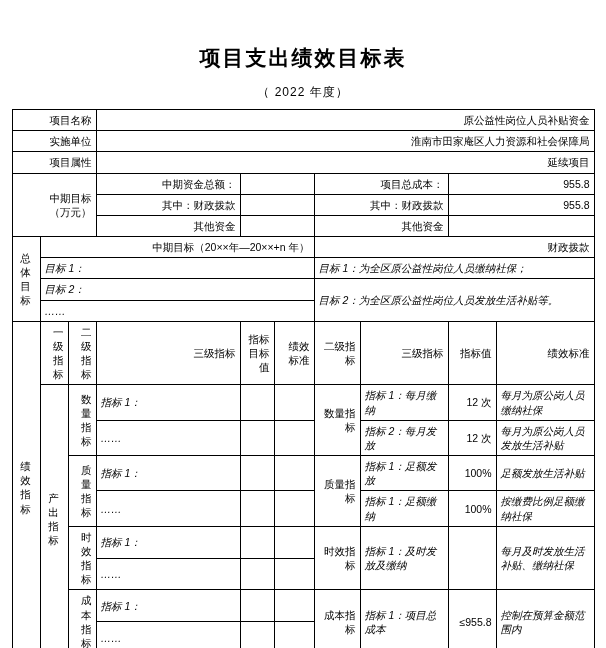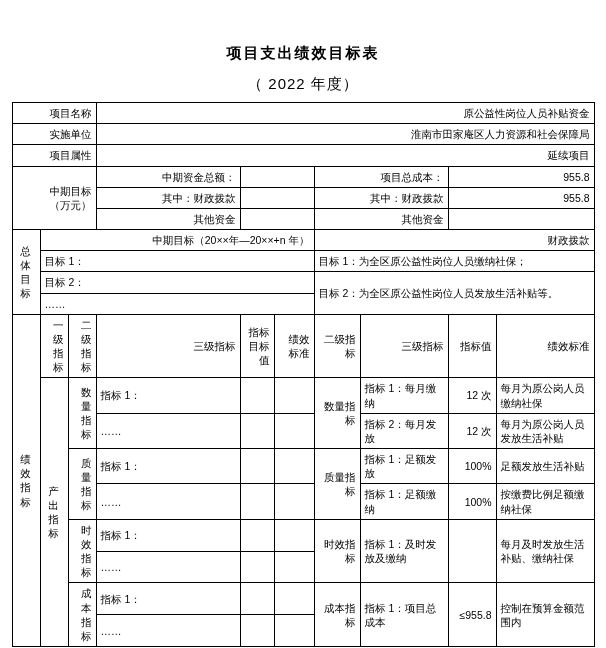--- a/index.html
+++ b/index.html
@@ -16,29 +16,29 @@
   }
   .page {
     position: relative;
     width: 606px;
     height: 648px;
     background: #ffffff;
   }
   .doc-title {
     text-align: center;
     font-family: "Liberation Serif", serif;
-    font-size: 15px;
+    font-size: 21px;
     font-weight: bold;
     letter-spacing: 2px;
     padding-top: 44px;
     padding-bottom: 2px;
   }
   .doc-subtitle {
     text-align: center;
-    font-size: 15px;
+    font-size: 12px;
     padding-top: 10px;
     padding-bottom: 8px;
     letter-spacing: 1px;
   }
   table.main {
     border-collapse: collapse;
     margin: 0 auto;
     width: 582px;
     table-layout: fixed;
   }
@@ -59,20 +59,21 @@
   .vtext {
     text-align: center;
     letter-spacing: 1px;
     line-height: 1.25;
   }
   .tall {
     height: 30px;
   }
   .pad-l {
     padding-left: 6px;
+    font-style: italic;
   }
 </style>
 </head>
 <body>
 
 <div class="page">
 
   <div class="doc-title">项目支出绩效目标表</div>
   <div class="doc-subtitle">（ 2022  年度）</div>
 

